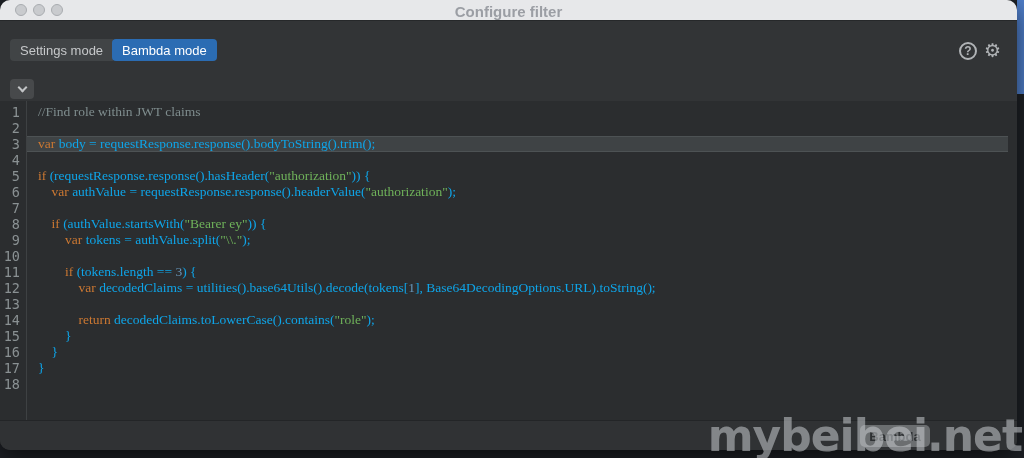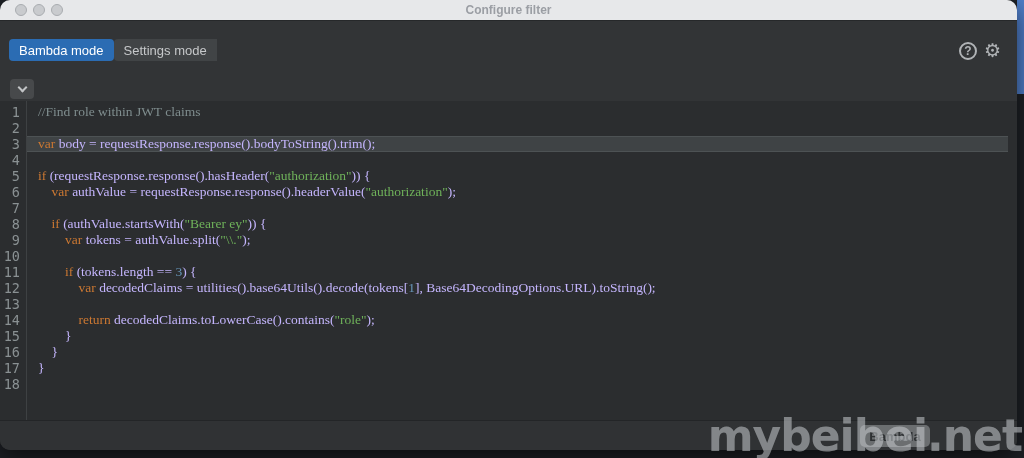--- a/index.html
+++ b/index.html
@@ -4,21 +4,21 @@
 <style>
   html,body{margin:0;padding:0;background:#1e2126;}
   *{box-sizing:border-box;}
   .stage{position:relative;width:1024px;height:458px;overflow:hidden;font-family:"Liberation Sans","DejaVu Sans",sans-serif;}
   .bg-blue-sliver{position:absolute;right:0;top:0;width:7px;height:94px;background:#4f7ec9;}
   .window{position:absolute;left:0;top:0;width:1017px;height:450px;background:#323436;border-radius:10px;overflow:hidden;box-shadow:0 8px 24px rgba(0,0,0,.6);}
   
   .titlebar{position:relative;height:21px;background:#e7e8ea;border-bottom:1px solid #26282a;}
   .traffic{position:absolute;top:4px;width:12px;height:12px;border-radius:50%;background:#c9cbce;border:1px solid #a9acb0;}
   .t-close{left:15px;} .t-min{left:33px;} .t-zoom{left:51px;}
-  .win-title{position:absolute;left:0;right:0;top:3px;text-align:center;font-size:12px;font-weight:bold;color:#9b9ea4;}
+  .win-title{position:absolute;left:0;right:0;top:3px;text-align:center;font-size:15px;font-weight:bold;color:#9b9ea4;}
   
   .tabs{position:absolute;left:10px;top:39px;display:flex;height:22px;}
   .tab{display:flex;align-items:center;padding:0 10px;font-size:13px;border-radius:4px;cursor:default;}
   .tab-inactive{background:#414446;color:#c6c8ca;border-radius:4px 0 0 4px;}
   .tab-active{background:#2b6cb3;color:#ffffff;margin-left:-1px;position:relative;z-index:1;}
   
   .hdr-icons{position:absolute;top:41px;right:16px;display:flex;align-items:center;gap:7px;}
   .help-icon{width:18px;height:18px;border:2px solid #b0b3b6;border-radius:50%;color:#b0b3b6;font-size:12px;font-weight:bold;display:flex;align-items:center;justify-content:center;}
   .gear-icon{color:#b0b3b6;font-size:19px;line-height:19px;font-family:"DejaVu Sans",sans-serif;}
   
@@ -26,21 +26,21 @@
   .sig-text{font-family:"DejaVu Sans Mono","Liberation Mono",monospace;font-size:13.5px;color:#d8dadc;white-space:pre;}
   .dd-btn{width:24px;height:20px;background:#47494b;border-radius:4px;display:flex;align-items:center;justify-content:center;}
   .chev{width:7px;height:7px;border-right:2px solid #c2c4c6;border-bottom:2px solid #c2c4c6;transform:rotate(45deg);margin-top:-3px;}
   
   .editor{position:absolute;left:0;top:101px;right:0;bottom:30px;background:#2b2d2f;padding-top:3px;}
   .editor::before{content:"";position:absolute;left:26px;top:0;bottom:0;width:1px;background:#3e4143;}
   .code-row{display:flex;height:16px;line-height:16px;font-family:"DejaVu Sans Mono","Liberation Mono",monospace;font-size:13.5px;white-space:pre;}
   .gutter-num{flex:0 0 26px;text-align:right;padding-right:6px;color:#8a9193;}
   .code-text{flex:1;padding-left:12px;margin-right:9px;color:#c9ccce;font-family:Liberation Serif, serif;}
   .code-row.active .code-text{background:#3f4345;box-shadow:inset 0 1px 0 #4d5254, inset 0 -1px 0 #4d5254;}
-  .tok-kw{color:#cc7832;} .tok-str{color:#6fb25a;} .tok-num{color:#6897bb;} .tok-com{color:#7f8d8e;} .tok-def{color:#c4b5fd;text-align:center;}
+  .tok-kw{color:#cc7832;} .tok-str{color:#6fb25a;} .tok-num{color:#6897bb;} .tok-com{color:#7f8d8e;} .tok-def{color:#0ea5e9;text-align:center;}
   
   .footer{position:absolute;left:0;right:0;bottom:0;height:30px;background:#303234;border-top:1px solid #232527;}
   .btn{position:absolute;top:4px;height:22px;border:none;border-radius:5px;font-size:13px;font-weight:bold;font-family:"Liberation Sans","DejaVu Sans",sans-serif;}
   .btn-cancel{right:87px;width:70px;background:#6b6e70;color:#2e3133;}
   .btn-apply{right:10px;width:54px;background:#d2612c;color:#35211a;margin-top:40px;}
   
   .watermark{position:absolute;top:410px;right:2px;z-index:50;font-family:"DejaVu Sans",sans-serif;font-weight:bold;font-size:44px;letter-spacing:-1px;color:rgba(201,204,207,0.55);pointer-events:none;}
 </style>
 </head>
 <body>
@@ -51,25 +51,25 @@
   <div class="window">
 
     <div class="titlebar">
       <span class="traffic t-close"></span>
       <span class="traffic t-min"></span>
       <span class="traffic t-zoom"></span>
       <div class="win-title">Configure filter</div>
     </div>
 
     <div class="tabs">
+      <div class="tab tab-inactive">
+        <span>Settings mode</span>
+      </div>
       <div class="tab tab-active">
         <span>Bambda mode</span>
-      </div>
-      <div class="tab tab-inactive">
-        <span>Settings mode</span>
       </div>
     </div>
 
     <div class="hdr-icons">
       <span class="help-icon">?</span>
       <span class="gear-icon">⚙</span>
     </div>
 
     <div class="sig-row">
       <span class="dd-btn">

